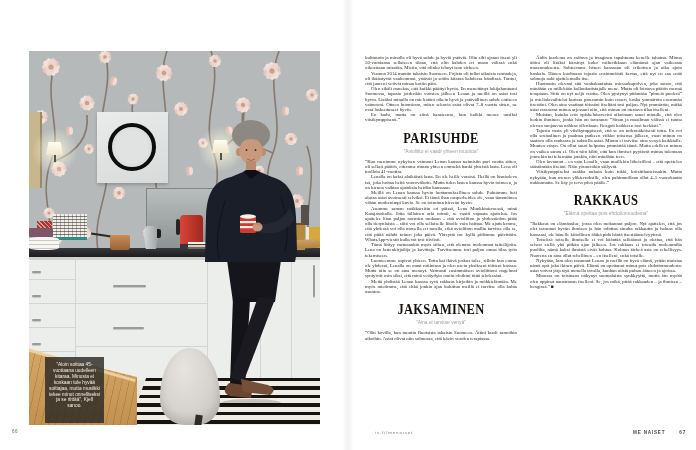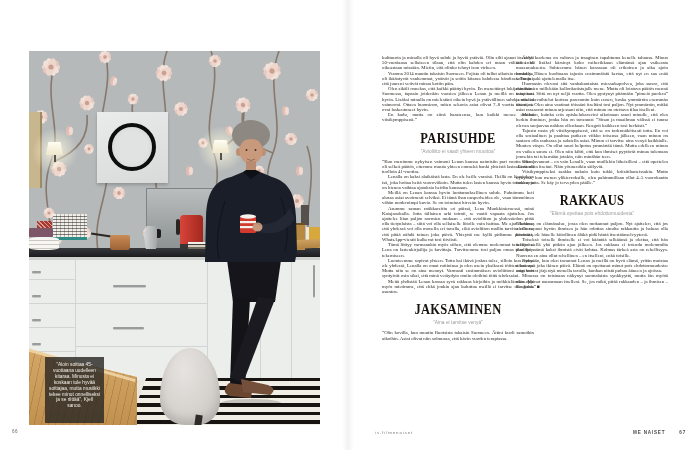--- a/index.html
+++ b/index.html
@@ -53,22 +53,22 @@
   .bottle2{left:249px;top:168px;width:6px;height:29px;background:#5a4c3c;border-radius:2px 2px 0 0;}
   .jar-amber{left:266px;top:172px;width:10px;height:25px;background:#b8893e;border-top:2px solid #6e5226;}
   .jar-yellow{left:277px;top:176px;width:12px;height:21px;background:#d7a93c;border-left:3px solid #efe8d8;}
   .tube{left:243px;top:176px;width:5px;height:21px;background:#e9e7e3;}
   .board{left:244px;top:189px;width:47px;height:9px;background:linear-gradient(#cda15f,#b08244);transform:rotate(-3deg);border-radius:2px;}
   .man-svg{left:0;top:0;width:291px;height:374px;}
   .caption{left:16px;top:306px;width:59px;height:66px;background:rgba(43,40,36,0.82);color:#f4f1ec;font-family:"Liberation Sans",sans-serif;font-size:4.8px;line-height:5.9px;text-align:center;padding:5px 4px;box-sizing:border-box;}
 
   
   .col{position:absolute;top:55px;width:152px;height:372px;font-size:4.8px;line-height:5.2px;color:#2b2824;text-align:justify;}
-  .col-1{left:382px;}
-  .col-2{left:516px;}
+  .col-1{left:365px;}
+  .col-2{left:530px;}
   .col p{margin:0;text-indent:6px;}
   .col p.flush{text-indent:0;}
   .sec-head{font-family:"Liberation Serif",serif;font-weight:700;font-size:12.5px;line-height:13px;letter-spacing:0.3px;text-align:center;color:#17120e;margin:10px 0 3px;transform:scaleY(1.1);}
   .sec-sub{font-family:"Liberation Sans",sans-serif;font-size:4.9px;color:#9b9b9b;text-align:center;margin:0 0 5px;}
   .pn-left{position:absolute;left:12px;top:429px;font-family:"Liberation Sans",sans-serif;font-size:4.6px;color:#6a6a6a;letter-spacing:0.5px;}
   .site{position:absolute;left:375px;top:430px;font-family:"Liberation Sans",sans-serif;font-size:4.4px;letter-spacing:0.9px;color:#7c7c7c;}
   .brandline{position:absolute;right:10px;top:430px;display:flex;gap:14px;font-family:"Liberation Sans",sans-serif;font-size:4.6px;color:#4c4c4c;letter-spacing:0.8px;font-weight:700;}
 </style>
 </head>
 <body>

